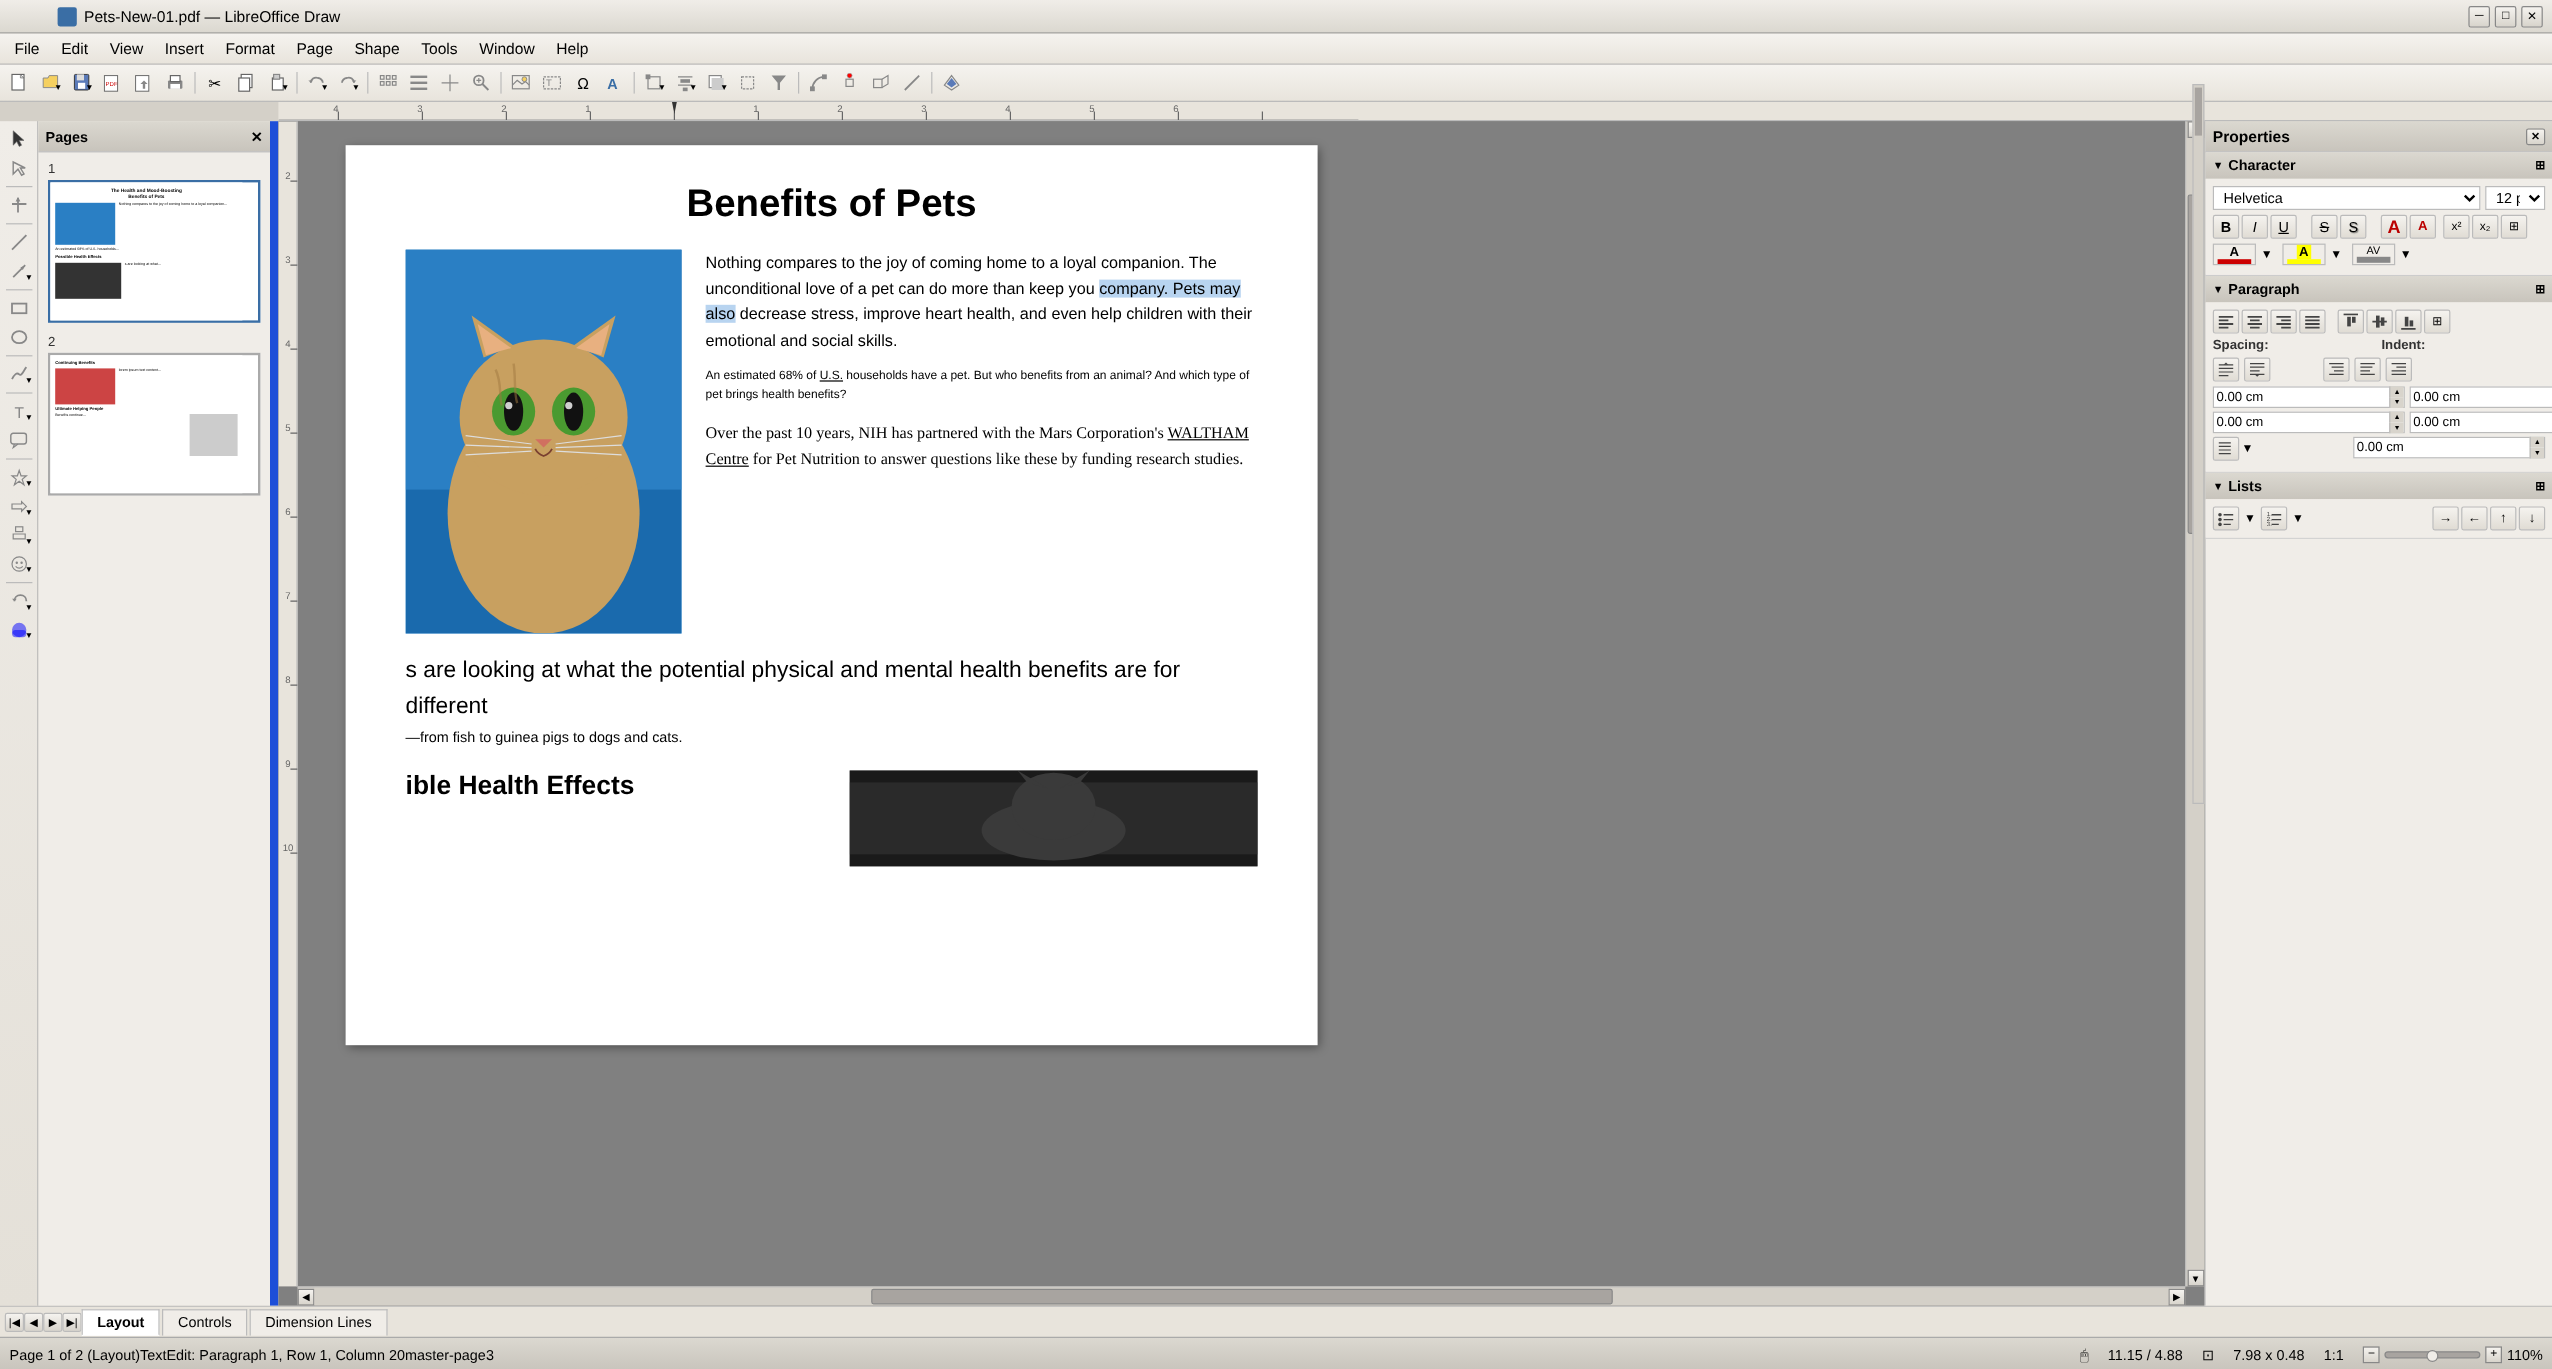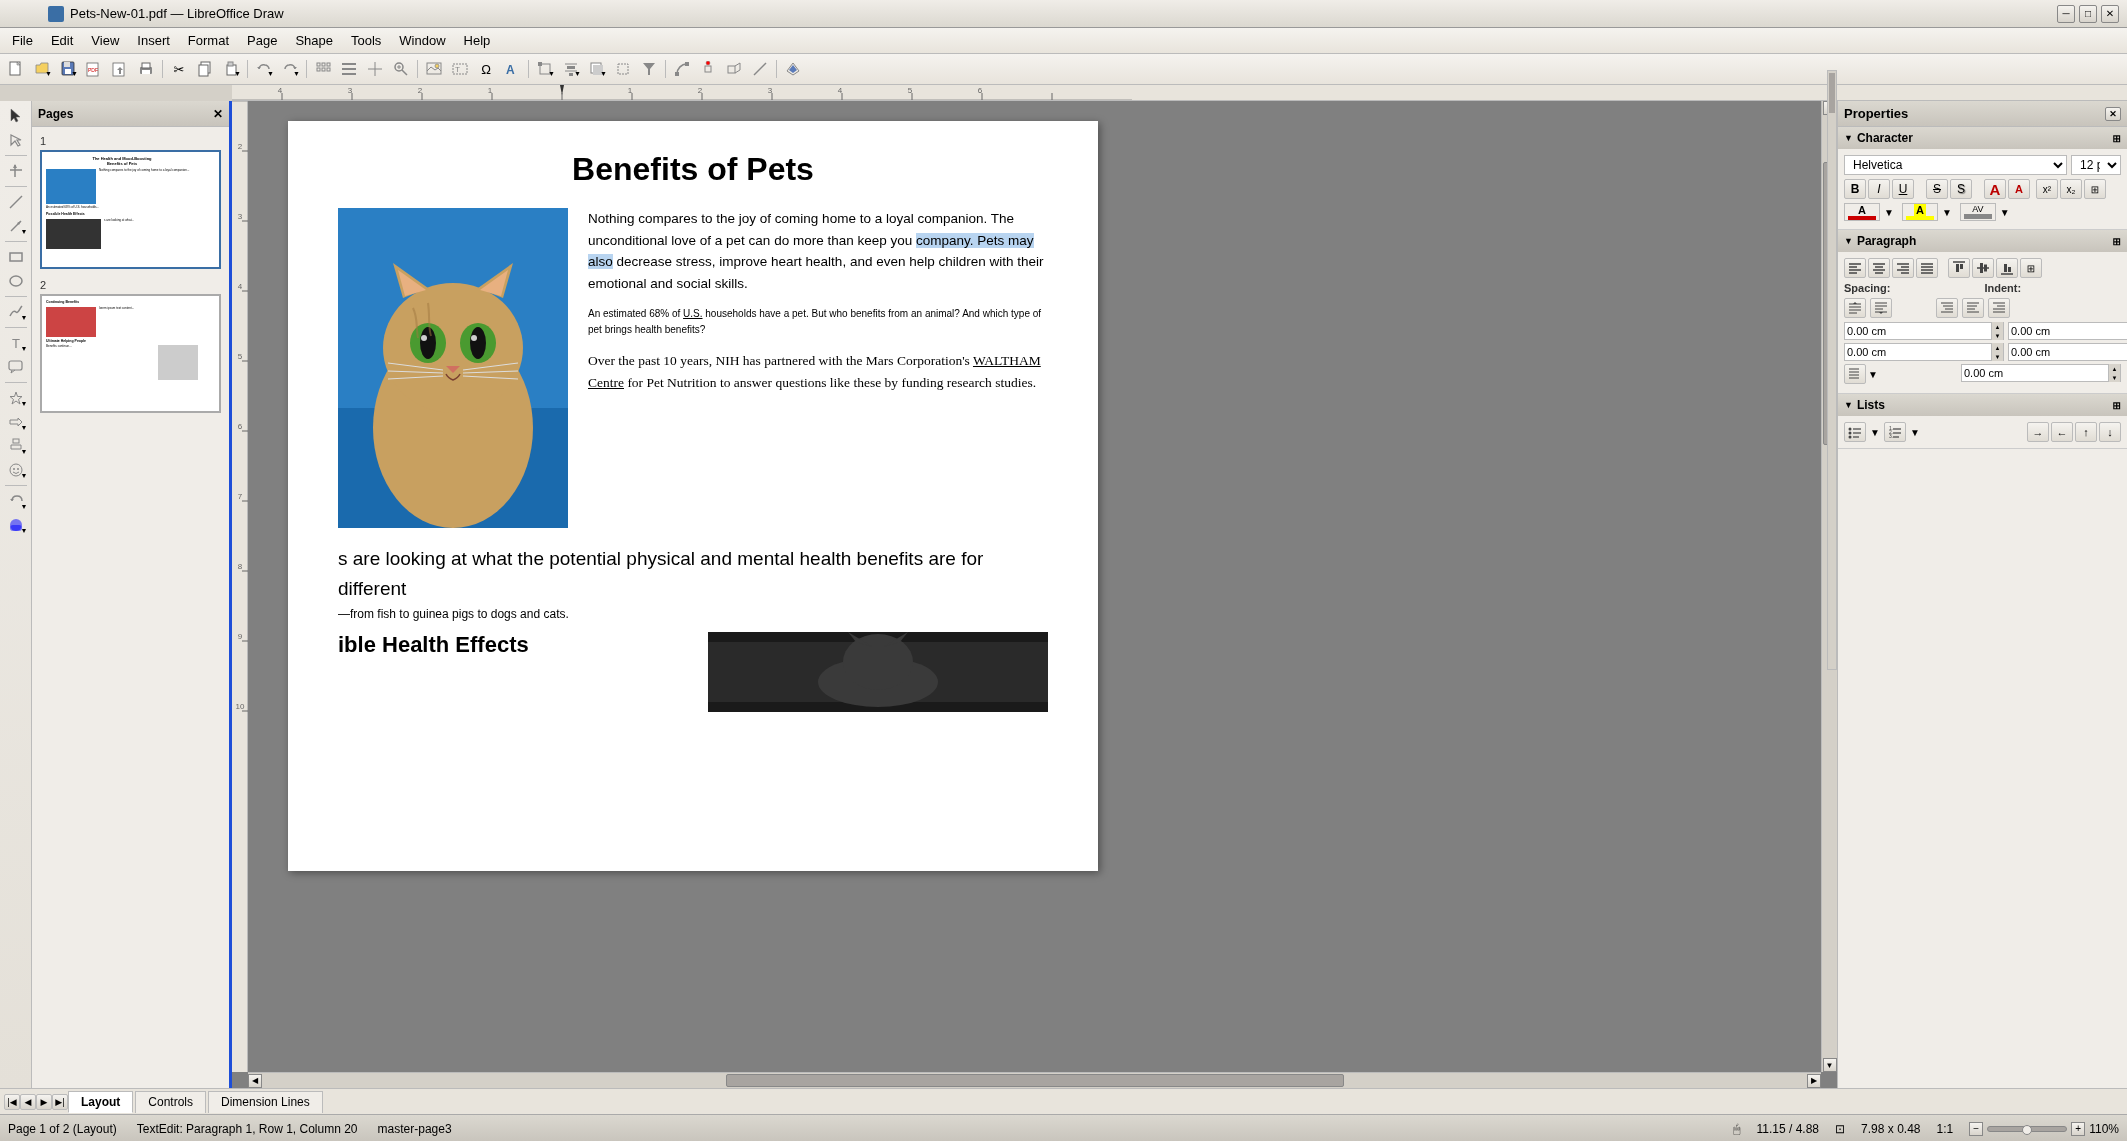--- a/index.html
+++ b/index.html
@@ -110,21 +110,21 @@
       border-radius: 2px;
       display: flex; align-items: center; justify-content: center;
       font-size: 12px; cursor: pointer;
     }
     .dt-separator { width: 22px; height: 1px; background: #bbb; margin: 2px 0; }
 
     
     #pages-panel {
       width: 200px;
       background: #f0ede8;
-      border-right: 3px solid #1d4ed8;
+      border-right: 7px solid #1d4ed8;
       display: flex;
       flex-direction: column;
     }
     #pages-header {
       height: 26px;
       background: linear-gradient(180deg, #dbd8d0, #c8c4bc);
       display: flex;
       align-items: center;
       justify-content: space-between;
       padding: 0 6px;
@@ -290,21 +290,21 @@
     #status-bar {
       height: 28px;
       background: linear-gradient(180deg, #dbd8d0, #c8c4bc);
       border-top: 1px solid #aaa;
       display: flex;
       align-items: center;
       padding: 0 8px;
       font-size: 12px;
       justify-content: space-between;
     }
-    #status-left { display: flex; gap: 20px; align-items: center; }
+    #status-left { display: flex; align-items: center; }
     #status-right { display: flex; gap: 16px; align-items: center; }
 
     
     #bottom-tabs {
       height: 26px;
       background: #e8e4dc;
       border-top: 1px solid #bbb;
       display: flex;
       align-items: center;
       padding: 0 4px;
@@ -932,21 +932,21 @@
             <p style="font-size:10px;line-height:1.6;font-family:Arial,sans-serif;">An estimated 68% of <span class="underline-text">U.S.</span> households have a pet. But who benefits from an animal? And which type of pet brings health benefits?</p>
             <p style="font-size:13.5px;line-height:1.6;font-family:Liberation Serif, serif;">Over  the  past  10  years,  NIH  has partnered with the Mars Corporation's <span class="underline-text">WALTHAM Centre</span> for  Pet  Nutrition  to answer  questions  like these by funding research studies.</p>
           </div>
         </div>
 
         <div style="margin-top:10px;">
           <p style="font-size:19px;font-family:Arial,sans-serif;line-height:1.6;">s are looking at what the potential physical and mental health benefits are for different</p>
           <p style="font-size:12px;font-family:Liberation Sans, sans-serif;line-height:1.6;">—from fish to guinea pigs to dogs and cats.</p>
         </div>
 
-        <div style="margin-top:8px;display:flex;gap:20px;align-items:flex-start;">
+        <div style="margin-top:18px;display:flex;gap:20px;align-items:flex-start;">
           <div style="flex:1;">
             <h2 class="section-title" style="font-size:22px;font-weight:bold;font-family:Arial,sans-serif;"><span>ible Health Effects</span></h2>
           </div>
           <div style="width:340px;height:80px;background:#2a2a2a;flex-shrink:0;overflow:hidden;">
             <svg width="340" height="80" viewBox="0 0 340 80">
               <rect width="340" height="80" fill="#1a1a1a"></rect>
               <rect x="0" y="10" width="340" height="60" fill="#2a2a2a"></rect>
 
               <ellipse cx="170" cy="50" rx="60" ry="25" fill="#3a3a3a"></ellipse>
               <ellipse cx="170" cy="30" rx="35" ry="28" fill="#3a3a3a"></ellipse>

